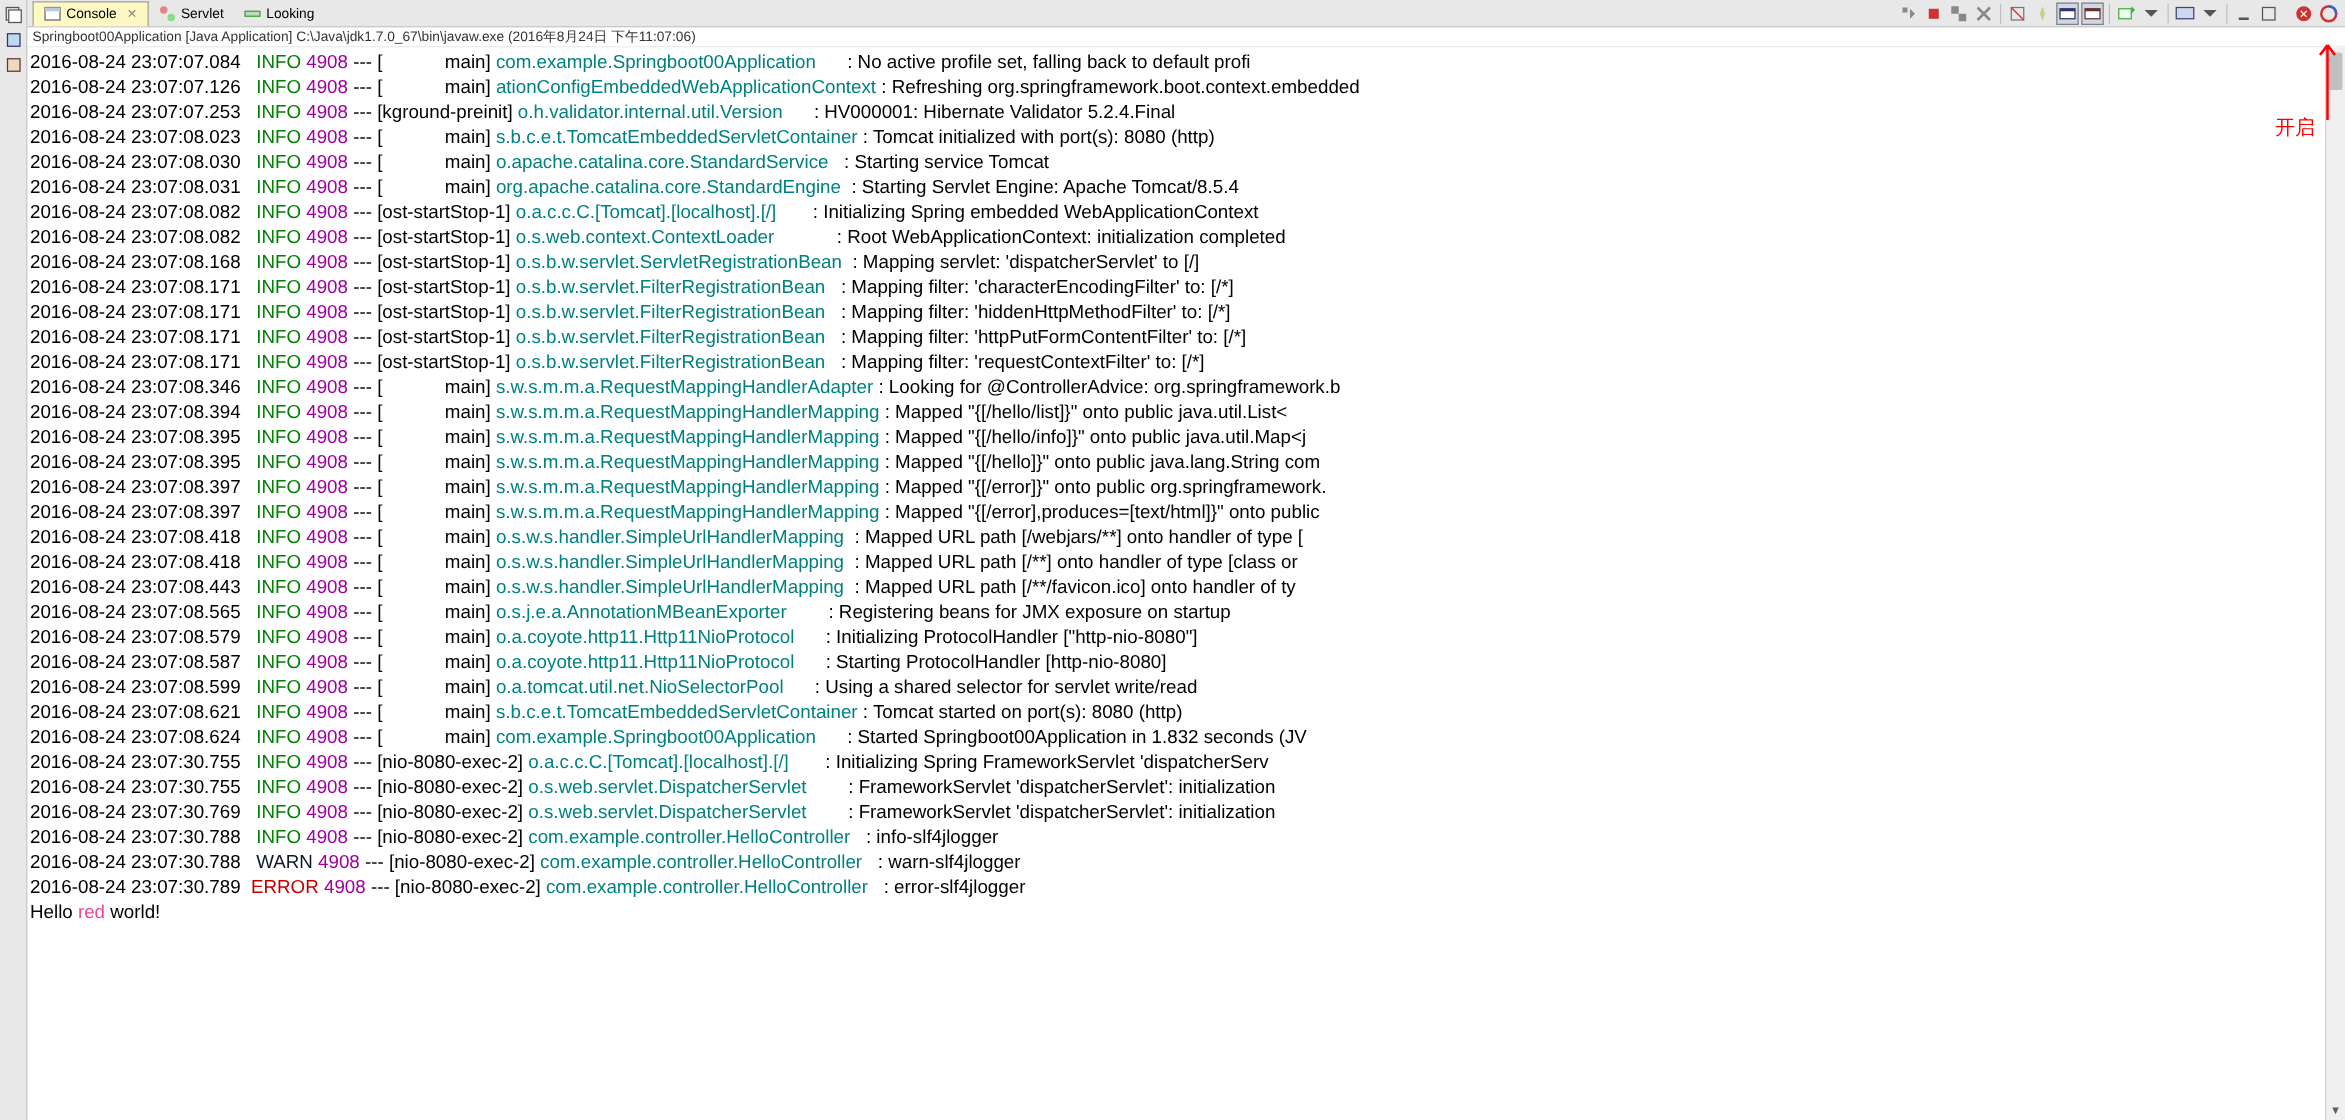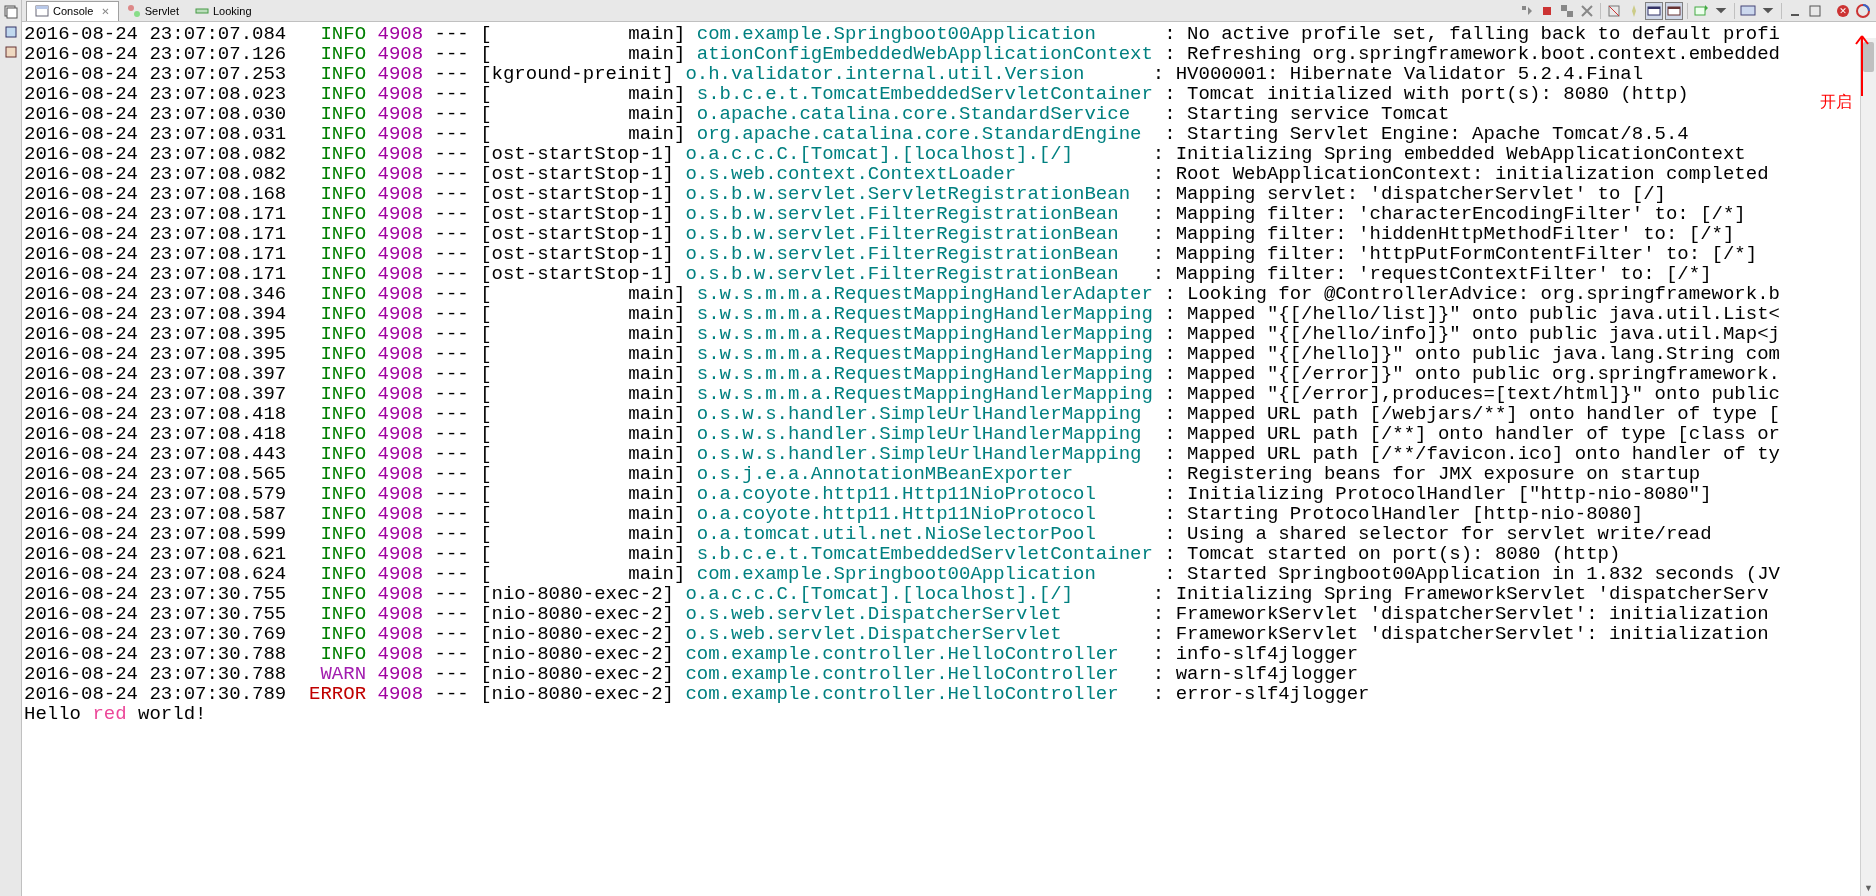--- a/index.html
+++ b/index.html
@@ -2,32 +2,32 @@
 <html><head>
   <meta charset="utf-8">
   <style>
     * { margin:0; padding:0; box-sizing:border-box; }
     body { font-family:"Segoe UI",Tahoma,sans-serif; font-size:12px; background:#f0f0f0; height:896px; width:1876px; overflow:hidden; position:relative; }
     .left-gutter { position:absolute; left:0; top:0; width:22px; height:100%; background:#e8e8e8; border-right:1px solid #c0c0c0; display:flex; flex-direction:column; align-items:center; padding-top:4px; gap:4px; }
     .gutter-icon { width:16px; height:16px; }
     .main { position:absolute; left:22px; right:0; top:0; bottom:0; display:flex; flex-direction:column; }
     .tabbar { height:22px; background:#e8e8e8; border-bottom:1px solid #c0c0c0; display:flex; align-items:center; padding-left:4px; }
     .tab { display:flex; align-items:center; gap:4px; padding:2px 8px; height:20px; font-size:11px; }
-    .tab.active { background:#ffffff; border:1px solid #a0a0a0; border-bottom:none; }
+    .tab.active { background:#fef9c3; border:1px solid #a0a0a0; border-bottom:none; }
     .tab .ico { width:14px; height:14px; display:inline-block; }
     .toolbar { position:absolute; right:4px; top:2px; display:flex; gap:2px; align-items:center; }
     .tool-btn { width:18px; height:18px; display:flex; align-items:center; justify-content:center; border:1px solid transparent; }
     .tool-btn.boxed { border-color:#808080; background:#d0d8e8; }
     .title-line { height:16px; font-size:11px; padding-left:4px; color:#333; background:#fff; border-bottom:1px solid #e8e8e8; line-height:16px; }
     .console-area { flex:1; background:#fff; overflow:auto; position:relative; }
-    .log { font-family:Liberation Mono, monospace; font-size:19px; line-height:20px; white-space:pre; padding:2px 2px; }
+    .log { font-family:Liberation Sans, sans-serif; font-size:15px; line-height:20px; white-space:pre; padding:2px 2px; }
     .ln { display:block; }
     .ts { color:#000; }
     .lev-INFO { color:#008000; }
-    .lev-WARN { color:#a21caf; }
+    .lev-WARN { color:#0f172a; }
     .lev-ERROR { color:#c00000; }
     .pid { color:#a000a0; }
     .dash { color:#000; }
     .thread { color:#000; }
     .logger { color:#008080; }
     .sep { color:#000; }
     .msg { color:#000; }
     .red { color:#ec4899; }
     .scroll-v { position:absolute; right:0; top:38px; bottom:0; width:16px; background:#f0f0f0; border-left:1px solid #d0d0d0; }
     .scroll-thumb { position:absolute; left:2px; right:2px; top:4px; height:30px; background:#c0c0c0; border-radius:2px; }
@@ -167,20 +167,21 @@
         </div>
       <div class="tool-btn">
           <svg viewBox="0 0 16 16">
             <circle cx="8" cy="8" r="6" fill="none" stroke="#c33" stroke-width="2"></circle>
             <path d="M8 2 A6 6 0 0 1 14 8" stroke="#36c" stroke-width="2" fill="none"></path>
           </svg>
         </div>
     </div>
   </div>
 
+  <div class="title-line">Springboot00Application [Java Application] C:\Java\jdk1.7.0_67\bin\javaw.exe (2016年8月24日 下午11:07:06)</div>
 
   <div class="console-area">
     <div class="log" id="log"><span class="ln"><span class="ts">2016-08-24 23:07:07.084</span>  <span class="lev-INFO"> INFO</span> <span class="pid">4908</span> <span class="dash">---</span> <span class="thread">[            main]</span> <span class="logger">com.example.Springboot00Application     </span> <span class="sep">:</span> <span class="msg">No active profile set, falling back to default profi</span></span><span class="ln"><span class="ts">2016-08-24 23:07:07.126</span>  <span class="lev-INFO"> INFO</span> <span class="pid">4908</span> <span class="dash">---</span> <span class="thread">[            main]</span> <span class="logger">ationConfigEmbeddedWebApplicationContext</span> <span class="sep">:</span> <span class="msg">Refreshing org.springframework.boot.context.embedded</span></span><span class="ln"><span class="ts">2016-08-24 23:07:07.253</span>  <span class="lev-INFO"> INFO</span> <span class="pid">4908</span> <span class="dash">---</span> <span class="thread">[kground-preinit]</span> <span class="logger">o.h.validator.internal.util.Version     </span> <span class="sep">:</span> <span class="msg">HV000001: Hibernate Validator 5.2.4.Final</span></span><span class="ln"><span class="ts">2016-08-24 23:07:08.023</span>  <span class="lev-INFO"> INFO</span> <span class="pid">4908</span> <span class="dash">---</span> <span class="thread">[            main]</span> <span class="logger">s.b.c.e.t.TomcatEmbeddedServletContainer</span> <span class="sep">:</span> <span class="msg">Tomcat initialized with port(s): 8080 (http)</span></span><span class="ln"><span class="ts">2016-08-24 23:07:08.030</span>  <span class="lev-INFO"> INFO</span> <span class="pid">4908</span> <span class="dash">---</span> <span class="thread">[            main]</span> <span class="logger">o.apache.catalina.core.StandardService  </span> <span class="sep">:</span> <span class="msg">Starting service Tomcat</span></span><span class="ln"><span class="ts">2016-08-24 23:07:08.031</span>  <span class="lev-INFO"> INFO</span> <span class="pid">4908</span> <span class="dash">---</span> <span class="thread">[            main]</span> <span class="logger">org.apache.catalina.core.StandardEngine </span> <span class="sep">:</span> <span class="msg">Starting Servlet Engine: Apache Tomcat/8.5.4</span></span><span class="ln"><span class="ts">2016-08-24 23:07:08.082</span>  <span class="lev-INFO"> INFO</span> <span class="pid">4908</span> <span class="dash">---</span> <span class="thread">[ost-startStop-1]</span> <span class="logger">o.a.c.c.C.[Tomcat].[localhost].[/]      </span> <span class="sep">:</span> <span class="msg">Initializing Spring embedded WebApplicationContext</span></span><span class="ln"><span class="ts">2016-08-24 23:07:08.082</span>  <span class="lev-INFO"> INFO</span> <span class="pid">4908</span> <span class="dash">---</span> <span class="thread">[ost-startStop-1]</span> <span class="logger">o.s.web.context.ContextLoader           </span> <span class="sep">:</span> <span class="msg">Root WebApplicationContext: initialization completed</span></span><span class="ln"><span class="ts">2016-08-24 23:07:08.168</span>  <span class="lev-INFO"> INFO</span> <span class="pid">4908</span> <span class="dash">---</span> <span class="thread">[ost-startStop-1]</span> <span class="logger">o.s.b.w.servlet.ServletRegistrationBean </span> <span class="sep">:</span> <span class="msg">Mapping servlet: 'dispatcherServlet' to [/]</span></span><span class="ln"><span class="ts">2016-08-24 23:07:08.171</span>  <span class="lev-INFO"> INFO</span> <span class="pid">4908</span> <span class="dash">---</span> <span class="thread">[ost-startStop-1]</span> <span class="logger">o.s.b.w.servlet.FilterRegistrationBean  </span> <span class="sep">:</span> <span class="msg">Mapping filter: 'characterEncodingFilter' to: [/*]</span></span><span class="ln"><span class="ts">2016-08-24 23:07:08.171</span>  <span class="lev-INFO"> INFO</span> <span class="pid">4908</span> <span class="dash">---</span> <span class="thread">[ost-startStop-1]</span> <span class="logger">o.s.b.w.servlet.FilterRegistrationBean  </span> <span class="sep">:</span> <span class="msg">Mapping filter: 'hiddenHttpMethodFilter' to: [/*]</span></span><span class="ln"><span class="ts">2016-08-24 23:07:08.171</span>  <span class="lev-INFO"> INFO</span> <span class="pid">4908</span> <span class="dash">---</span> <span class="thread">[ost-startStop-1]</span> <span class="logger">o.s.b.w.servlet.FilterRegistrationBean  </span> <span class="sep">:</span> <span class="msg">Mapping filter: 'httpPutFormContentFilter' to: [/*]</span></span><span class="ln"><span class="ts">2016-08-24 23:07:08.171</span>  <span class="lev-INFO"> INFO</span> <span class="pid">4908</span> <span class="dash">---</span> <span class="thread">[ost-startStop-1]</span> <span class="logger">o.s.b.w.servlet.FilterRegistrationBean  </span> <span class="sep">:</span> <span class="msg">Mapping filter: 'requestContextFilter' to: [/*]</span></span><span class="ln"><span class="ts">2016-08-24 23:07:08.346</span>  <span class="lev-INFO"> INFO</span> <span class="pid">4908</span> <span class="dash">---</span> <span class="thread">[            main]</span> <span class="logger">s.w.s.m.m.a.RequestMappingHandlerAdapter</span> <span class="sep">:</span> <span class="msg">Looking for @ControllerAdvice: org.springframework.b</span></span><span class="ln"><span class="ts">2016-08-24 23:07:08.394</span>  <span class="lev-INFO"> INFO</span> <span class="pid">4908</span> <span class="dash">---</span> <span class="thread">[            main]</span> <span class="logger">s.w.s.m.m.a.RequestMappingHandlerMapping</span> <span class="sep">:</span> <span class="msg">Mapped "{[/hello/list]}" onto public java.util.List&lt;</span></span><span class="ln"><span class="ts">2016-08-24 23:07:08.395</span>  <span class="lev-INFO"> INFO</span> <span class="pid">4908</span> <span class="dash">---</span> <span class="thread">[            main]</span> <span class="logger">s.w.s.m.m.a.RequestMappingHandlerMapping</span> <span class="sep">:</span> <span class="msg">Mapped "{[/hello/info]}" onto public java.util.Map&lt;j</span></span><span class="ln"><span class="ts">2016-08-24 23:07:08.395</span>  <span class="lev-INFO"> INFO</span> <span class="pid">4908</span> <span class="dash">---</span> <span class="thread">[            main]</span> <span class="logger">s.w.s.m.m.a.RequestMappingHandlerMapping</span> <span class="sep">:</span> <span class="msg">Mapped "{[/hello]}" onto public java.lang.String com</span></span><span class="ln"><span class="ts">2016-08-24 23:07:08.397</span>  <span class="lev-INFO"> INFO</span> <span class="pid">4908</span> <span class="dash">---</span> <span class="thread">[            main]</span> <span class="logger">s.w.s.m.m.a.RequestMappingHandlerMapping</span> <span class="sep">:</span> <span class="msg">Mapped "{[/error]}" onto public org.springframework.</span></span><span class="ln"><span class="ts">2016-08-24 23:07:08.397</span>  <span class="lev-INFO"> INFO</span> <span class="pid">4908</span> <span class="dash">---</span> <span class="thread">[            main]</span> <span class="logger">s.w.s.m.m.a.RequestMappingHandlerMapping</span> <span class="sep">:</span> <span class="msg">Mapped "{[/error],produces=[text/html]}" onto public</span></span><span class="ln"><span class="ts">2016-08-24 23:07:08.418</span>  <span class="lev-INFO"> INFO</span> <span class="pid">4908</span> <span class="dash">---</span> <span class="thread">[            main]</span> <span class="logger">o.s.w.s.handler.SimpleUrlHandlerMapping </span> <span class="sep">:</span> <span class="msg">Mapped URL path [/webjars/**] onto handler of type [</span></span><span class="ln"><span class="ts">2016-08-24 23:07:08.418</span>  <span class="lev-INFO"> INFO</span> <span class="pid">4908</span> <span class="dash">---</span> <span class="thread">[            main]</span> <span class="logger">o.s.w.s.handler.SimpleUrlHandlerMapping </span> <span class="sep">:</span> <span class="msg">Mapped URL path [/**] onto handler of type [class or</span></span><span class="ln"><span class="ts">2016-08-24 23:07:08.443</span>  <span class="lev-INFO"> INFO</span> <span class="pid">4908</span> <span class="dash">---</span> <span class="thread">[            main]</span> <span class="logger">o.s.w.s.handler.SimpleUrlHandlerMapping </span> <span class="sep">:</span> <span class="msg">Mapped URL path [/**/favicon.ico] onto handler of ty</span></span><span class="ln"><span class="ts">2016-08-24 23:07:08.565</span>  <span class="lev-INFO"> INFO</span> <span class="pid">4908</span> <span class="dash">---</span> <span class="thread">[            main]</span> <span class="logger">o.s.j.e.a.AnnotationMBeanExporter       </span> <span class="sep">:</span> <span class="msg">Registering beans for JMX exposure on startup</span></span><span class="ln"><span class="ts">2016-08-24 23:07:08.579</span>  <span class="lev-INFO"> INFO</span> <span class="pid">4908</span> <span class="dash">---</span> <span class="thread">[            main]</span> <span class="logger">o.a.coyote.http11.Http11NioProtocol     </span> <span class="sep">:</span> <span class="msg">Initializing ProtocolHandler ["http-nio-8080"]</span></span><span class="ln"><span class="ts">2016-08-24 23:07:08.587</span>  <span class="lev-INFO"> INFO</span> <span class="pid">4908</span> <span class="dash">---</span> <span class="thread">[            main]</span> <span class="logger">o.a.coyote.http11.Http11NioProtocol     </span> <span class="sep">:</span> <span class="msg">Starting ProtocolHandler [http-nio-8080]</span></span><span class="ln"><span class="ts">2016-08-24 23:07:08.599</span>  <span class="lev-INFO"> INFO</span> <span class="pid">4908</span> <span class="dash">---</span> <span class="thread">[            main]</span> <span class="logger">o.a.tomcat.util.net.NioSelectorPool     </span> <span class="sep">:</span> <span class="msg">Using a shared selector for servlet write/read</span></span><span class="ln"><span class="ts">2016-08-24 23:07:08.621</span>  <span class="lev-INFO"> INFO</span> <span class="pid">4908</span> <span class="dash">---</span> <span class="thread">[            main]</span> <span class="logger">s.b.c.e.t.TomcatEmbeddedServletContainer</span> <span class="sep">:</span> <span class="msg">Tomcat started on port(s): 8080 (http)</span></span><span class="ln"><span class="ts">2016-08-24 23:07:08.624</span>  <span class="lev-INFO"> INFO</span> <span class="pid">4908</span> <span class="dash">---</span> <span class="thread">[            main]</span> <span class="logger">com.example.Springboot00Application     </span> <span class="sep">:</span> <span class="msg">Started Springboot00Application in 1.832 seconds (JV</span></span><span class="ln"><span class="ts">2016-08-24 23:07:30.755</span>  <span class="lev-INFO"> INFO</span> <span class="pid">4908</span> <span class="dash">---</span> <span class="thread">[nio-8080-exec-2]</span> <span class="logger">o.a.c.c.C.[Tomcat].[localhost].[/]      </span> <span class="sep">:</span> <span class="msg">Initializing Spring FrameworkServlet 'dispatcherServ</span></span><span class="ln"><span class="ts">2016-08-24 23:07:30.755</span>  <span class="lev-INFO"> INFO</span> <span class="pid">4908</span> <span class="dash">---</span> <span class="thread">[nio-8080-exec-2]</span> <span class="logger">o.s.web.servlet.DispatcherServlet       </span> <span class="sep">:</span> <span class="msg">FrameworkServlet 'dispatcherServlet': initialization</span></span><span class="ln"><span class="ts">2016-08-24 23:07:30.769</span>  <span class="lev-INFO"> INFO</span> <span class="pid">4908</span> <span class="dash">---</span> <span class="thread">[nio-8080-exec-2]</span> <span class="logger">o.s.web.servlet.DispatcherServlet       </span> <span class="sep">:</span> <span class="msg">FrameworkServlet 'dispatcherServlet': initialization</span></span><span class="ln"><span class="ts">2016-08-24 23:07:30.788</span>  <span class="lev-INFO"> INFO</span> <span class="pid">4908</span> <span class="dash">---</span> <span class="thread">[nio-8080-exec-2]</span> <span class="logger">com.example.controller.HelloController  </span> <span class="sep">:</span> <span class="msg">info-slf4jlogger</span></span><span class="ln"><span class="ts">2016-08-24 23:07:30.788</span>  <span class="lev-WARN"> WARN</span> <span class="pid">4908</span> <span class="dash">---</span> <span class="thread">[nio-8080-exec-2]</span> <span class="logger">com.example.controller.HelloController  </span> <span class="sep">:</span> <span class="msg">warn-slf4jlogger</span></span><span class="ln"><span class="ts">2016-08-24 23:07:30.789</span>  <span class="lev-ERROR">ERROR</span> <span class="pid">4908</span> <span class="dash">---</span> <span class="thread">[nio-8080-exec-2]</span> <span class="logger">com.example.controller.HelloController  </span> <span class="sep">:</span> <span class="msg">error-slf4jlogger</span></span><span class="ln">Hello <span class="red">red</span> world!</span></div>
   </div>
 
   <div class="scroll-v">
     <div class="scroll-arrow up">▲</div>
     <div class="scroll-thumb"></div>
     <div class="scroll-arrow down">▼</div>
   </div>

